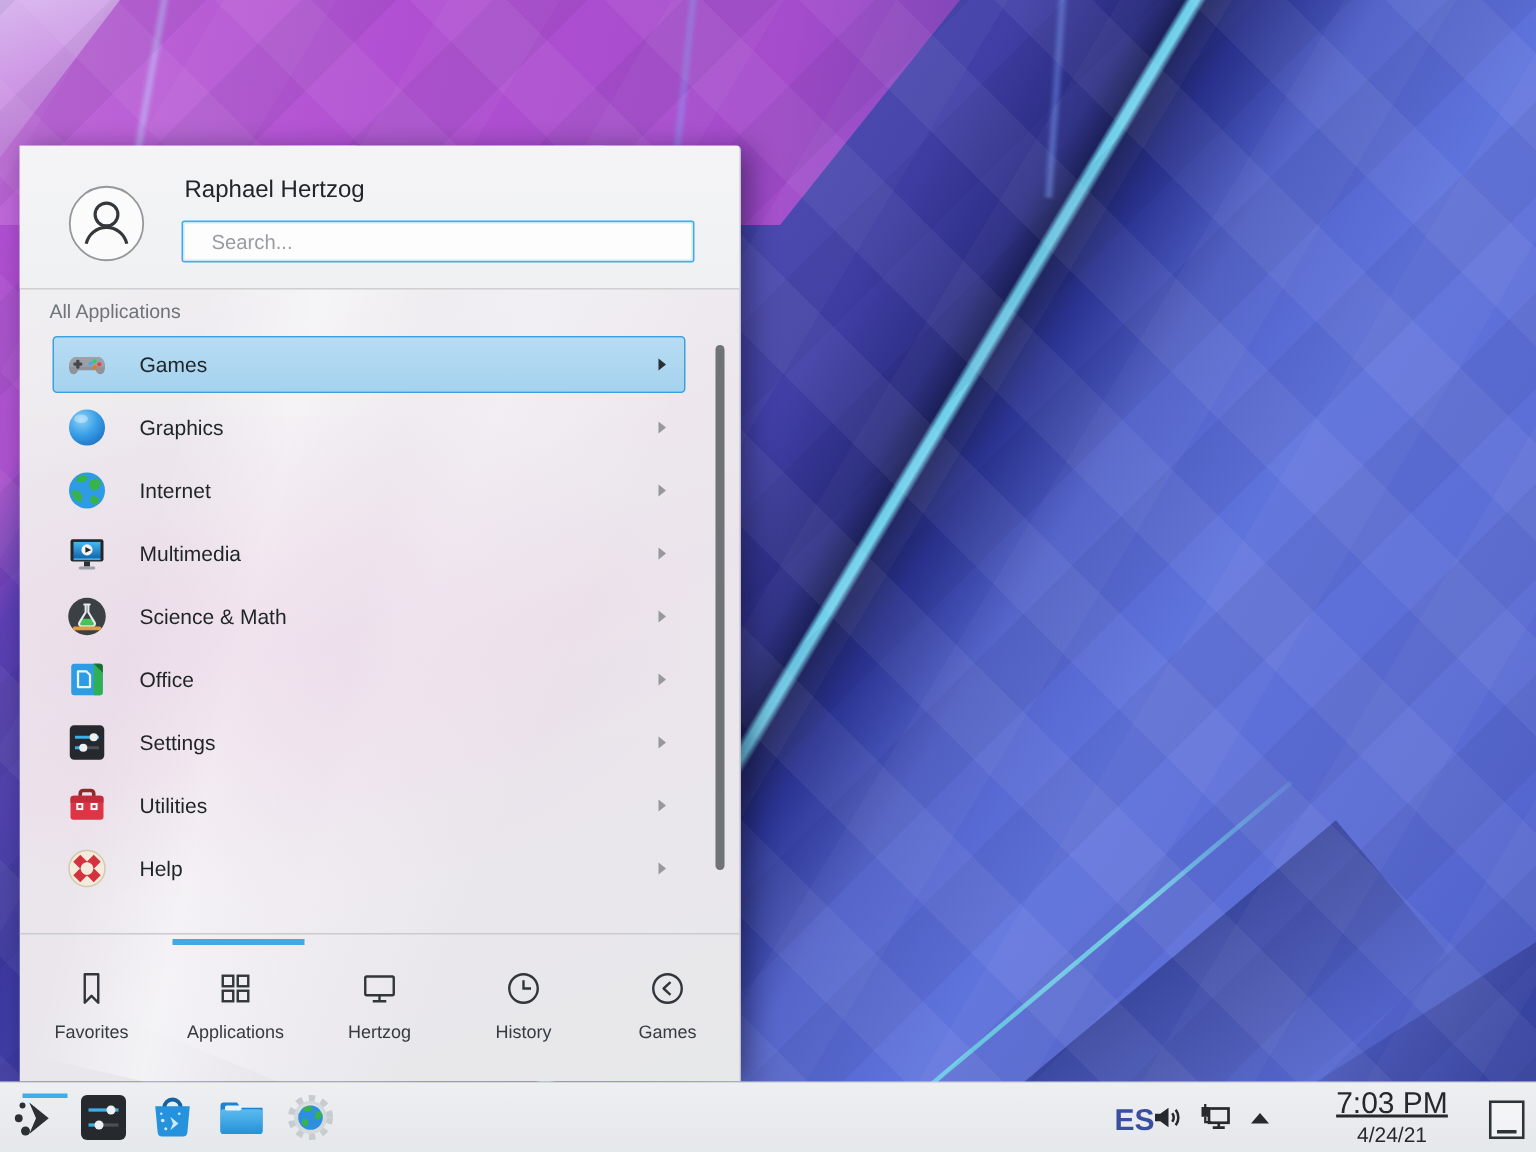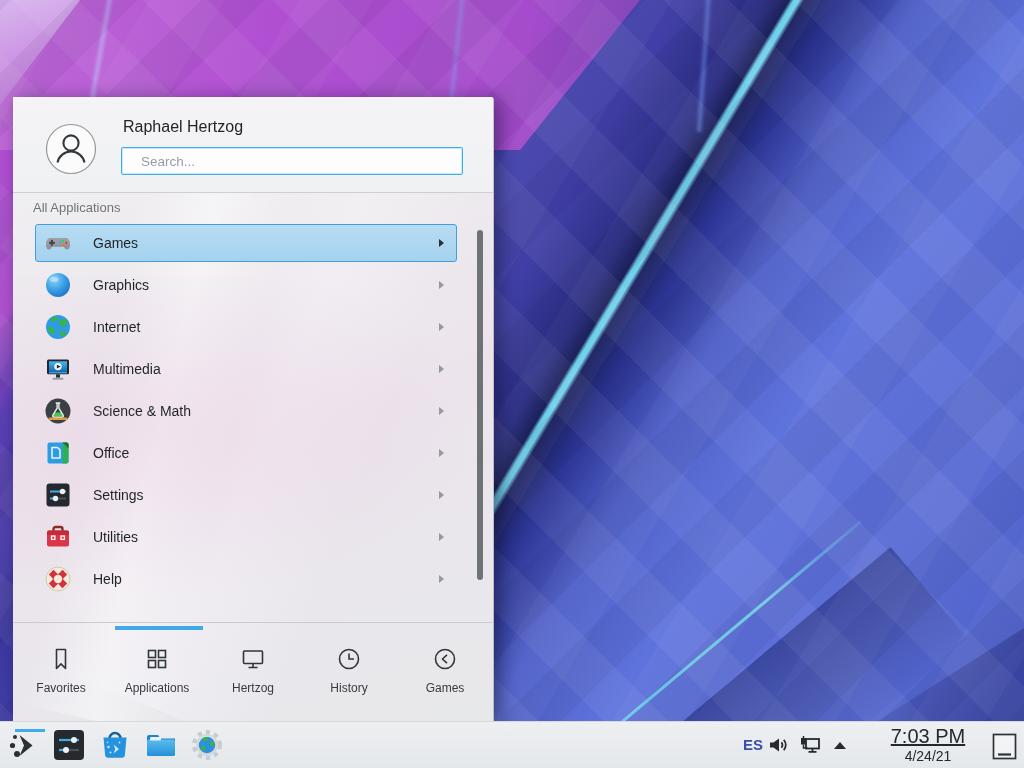--- a/index.html
+++ b/index.html
@@ -91,21 +91,21 @@
   .ko-tab { width:96px; display:flex; flex-direction:column; align-items:center; cursor:default; }
   .ko-tab svg { margin-top:22px; }
   .ko-tab .tlbl { margin-top:8px; font-size:12px; color:#363b40; }
 
   
   .taskbar { position:absolute; left:0; top:721px; width:1024px; height:47px;
     background:linear-gradient(180deg,#edeff1,#e5e8eb); border-top:1px solid #d6d8da; }
   .tb-icon { position:absolute; top:6px; width:34px; height:34px; }
   .tb-active-line { position:absolute; left:8px; top:1px; width:30px; height:3px; background:#3daee9; }
   .tray { position:absolute; right:0; top:0; height:47px; }
-  .tray-kbd { position:absolute; left:9px; top:14px; font-size:15px; font-weight:bold; color:#3b4fa2; }
+  .tray-kbd { position:absolute; left:9px; top:14px; font-size:20px; font-weight:bold; color:#3b4fa2; }
   .tray-ic { position:absolute; top:12px; }
   .clock { position:absolute; left:144px; top:2px; width:100px; text-align:center; color:#26292c; }
   .clock .time { font-size:20px; line-height:24px;text-decoration:underline; }
   .clock .date { font-size:14px; line-height:16px; }
   .show-desktop { position:absolute; left:258px; top:11px; width:25px; height:27px; }
 </style>
 </head>
 <body>
 
 <div class="stage">

